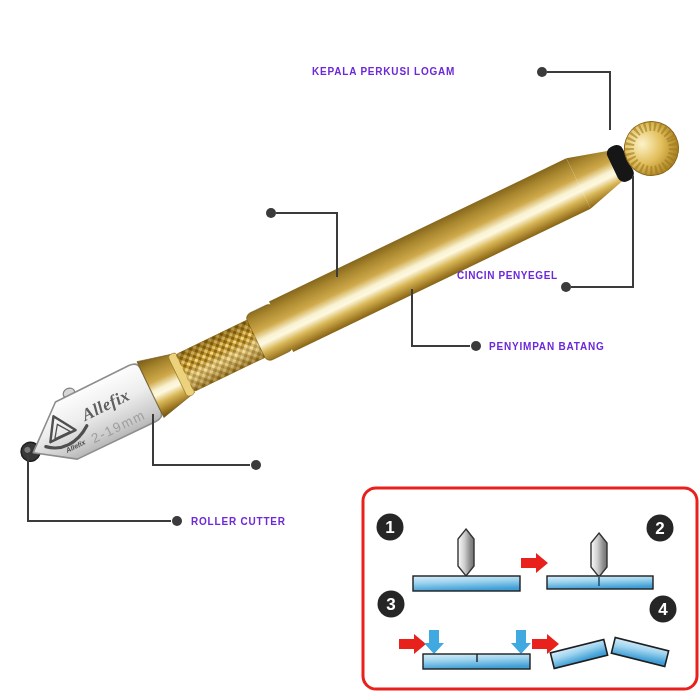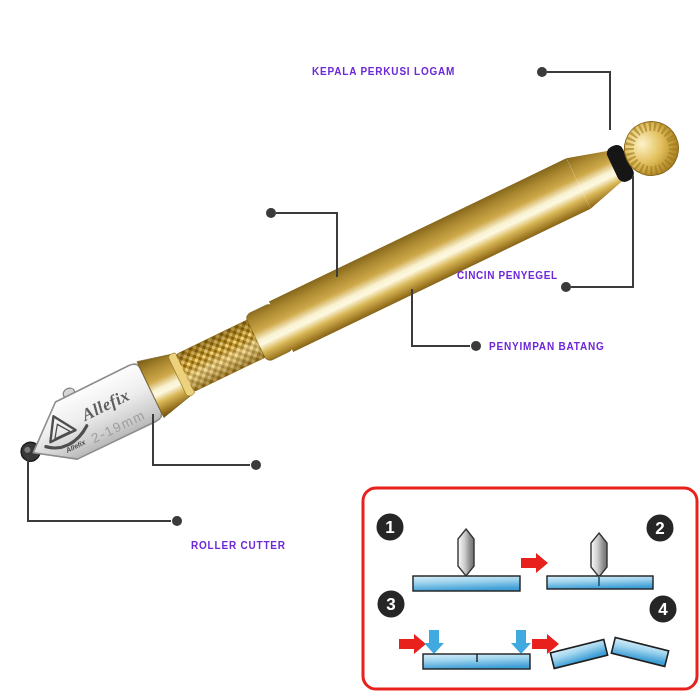--- a/index.html
+++ b/index.html
@@ -147,15 +147,15 @@
 
       <polygon points="532,639 547,639 547,634 559,644 547,654 547,649 532,649" fill="#e8211d"></polygon>
       <rect x="551.5" y="646" width="55" height="16" fill="url(#glass)" stroke="#1f1f1f" stroke-width="1.6" transform="rotate(-14 579 654)"></rect>
       <rect x="612.5" y="644" width="55" height="16" fill="url(#glass)" stroke="#1f1f1f" stroke-width="1.6" transform="rotate(14 640 652)"></rect>
     </g>
   </svg>
 
   <div class="label" style="left:312px;top:63px;">KEPALA PERKUSI LOGAM</div>
   <div class="label two-line" style="left:457px;top:267px;">CINCIN PENYEGEL</div>
   <div class="label" style="left:489px;top:338px;">PENYIMPAN BATANG</div>
-  <div class="label" style="left:191px;top:513px;margin-top:24px;">ROLLER CUTTER</div>
+  <div class="label" style="left:191px;top:513px;">ROLLER CUTTER</div>
 
 </div>
 
 </body></html>

